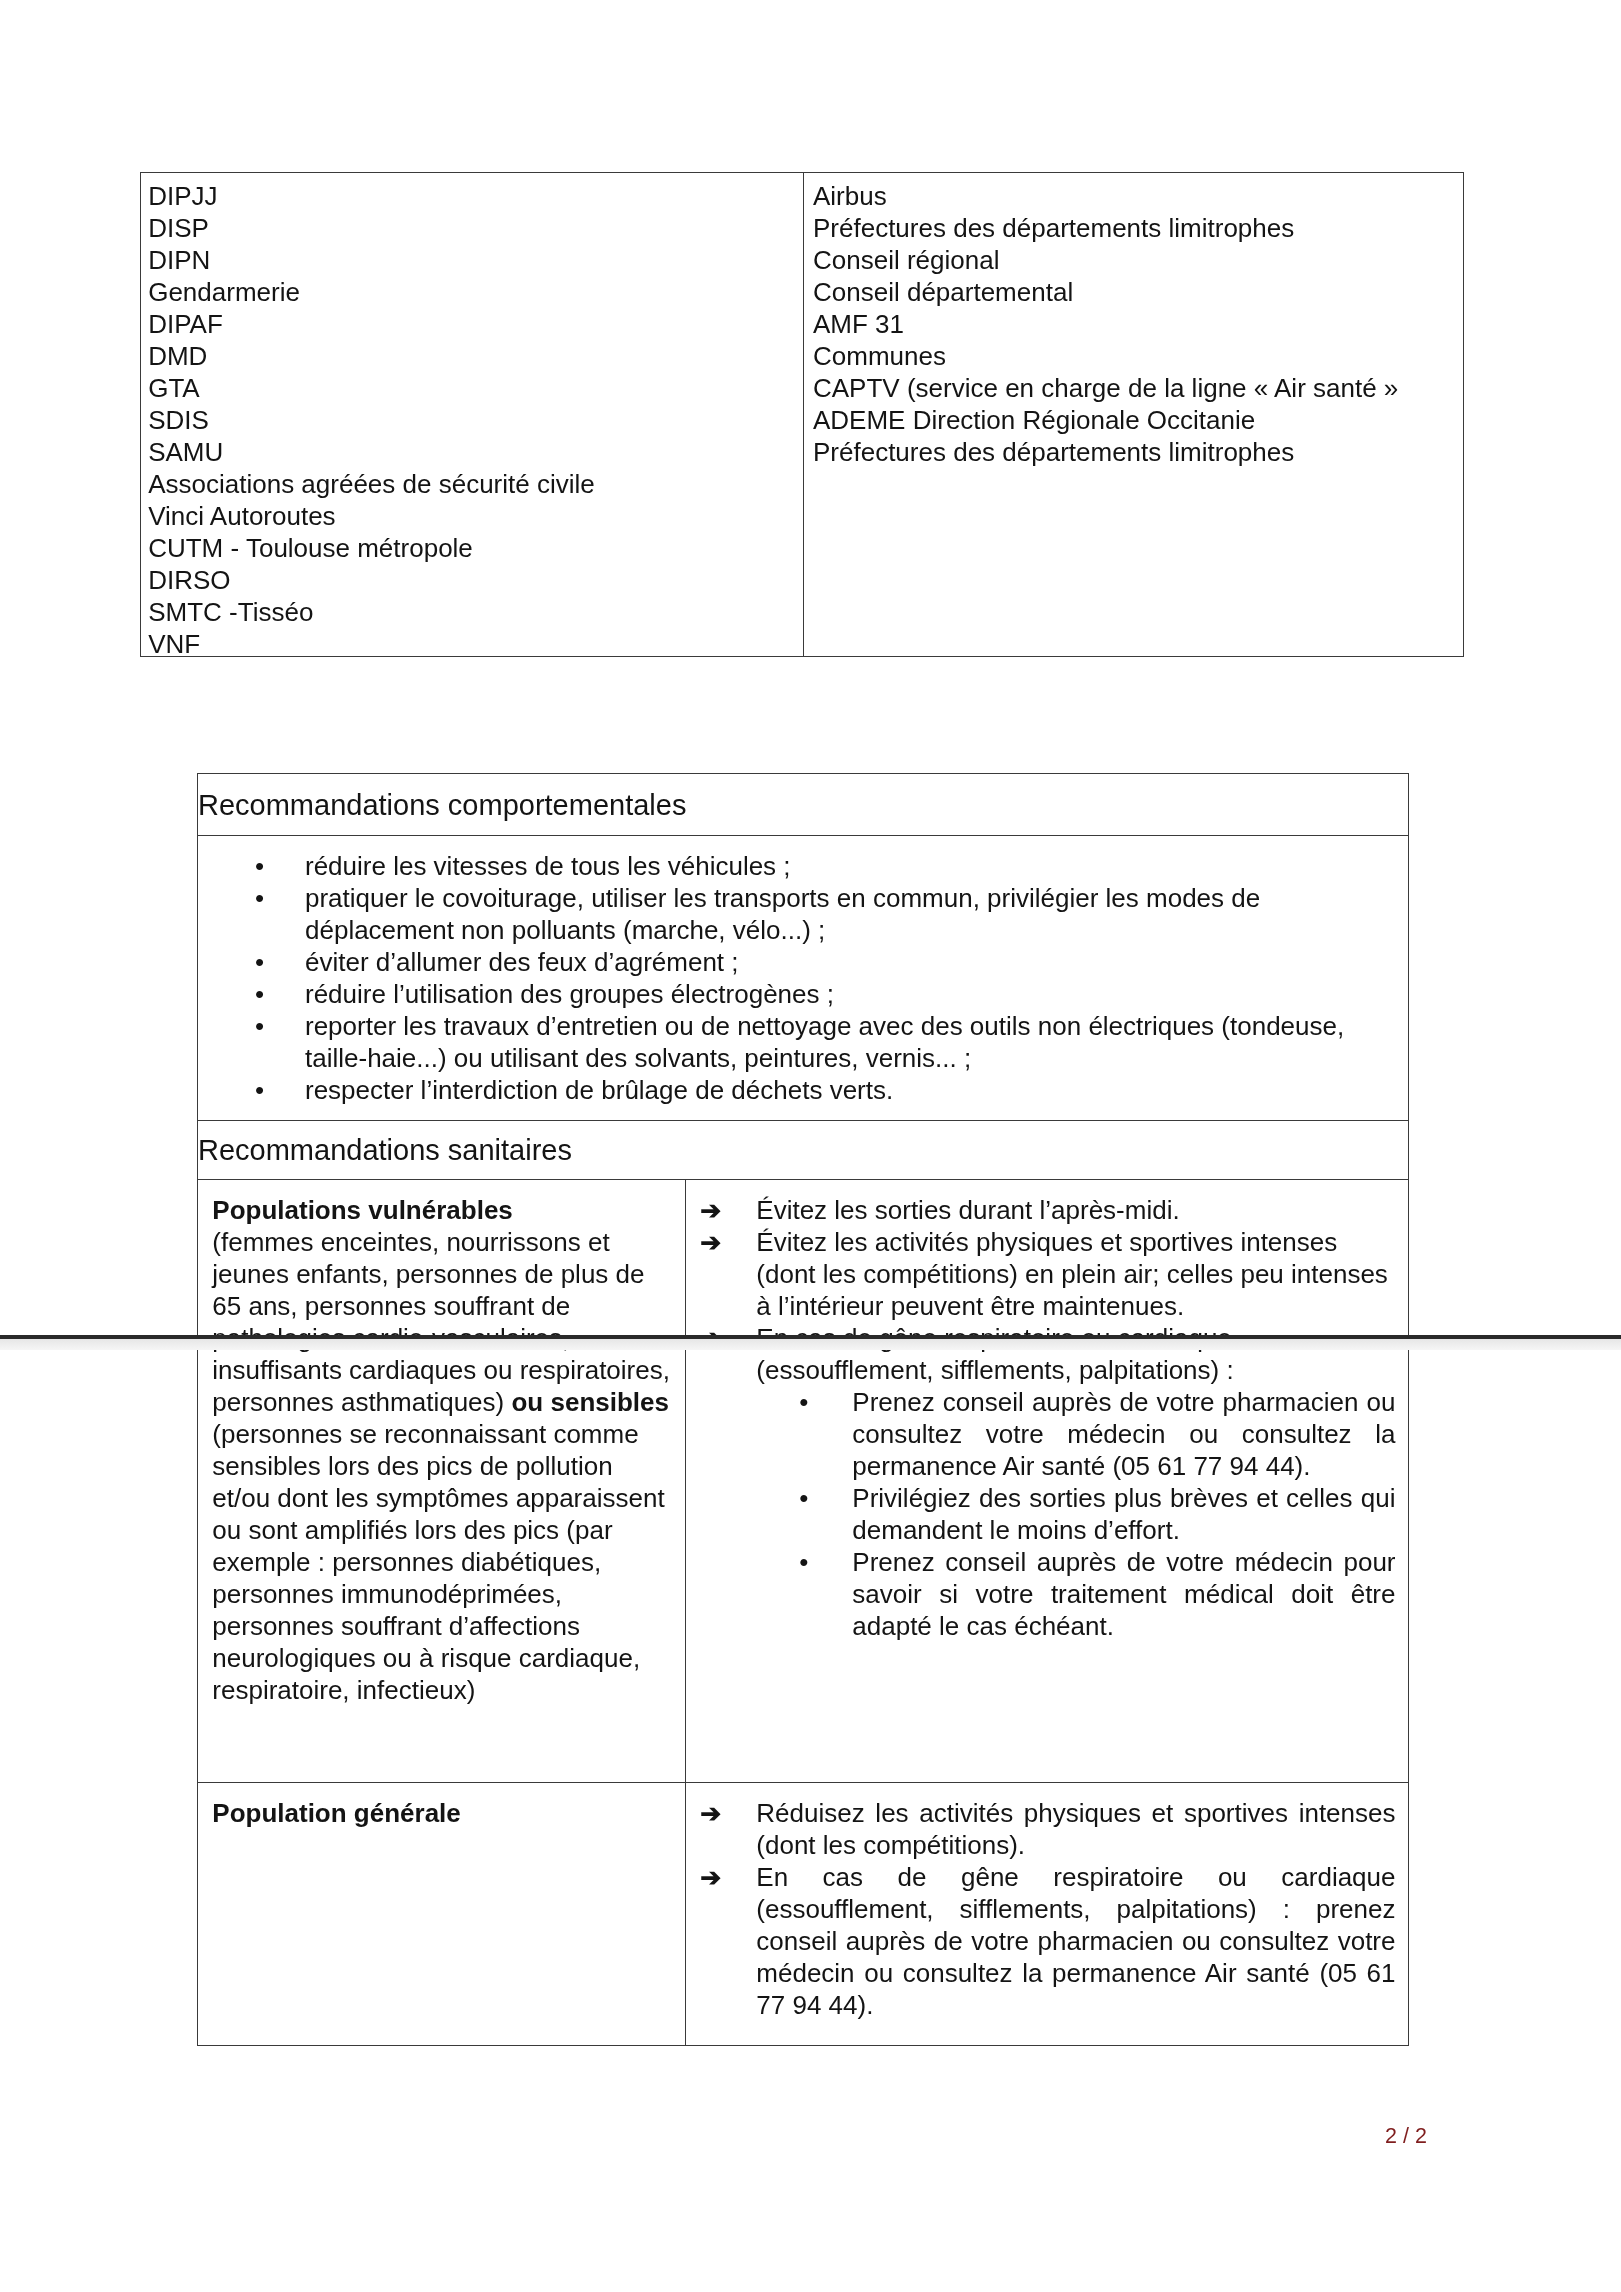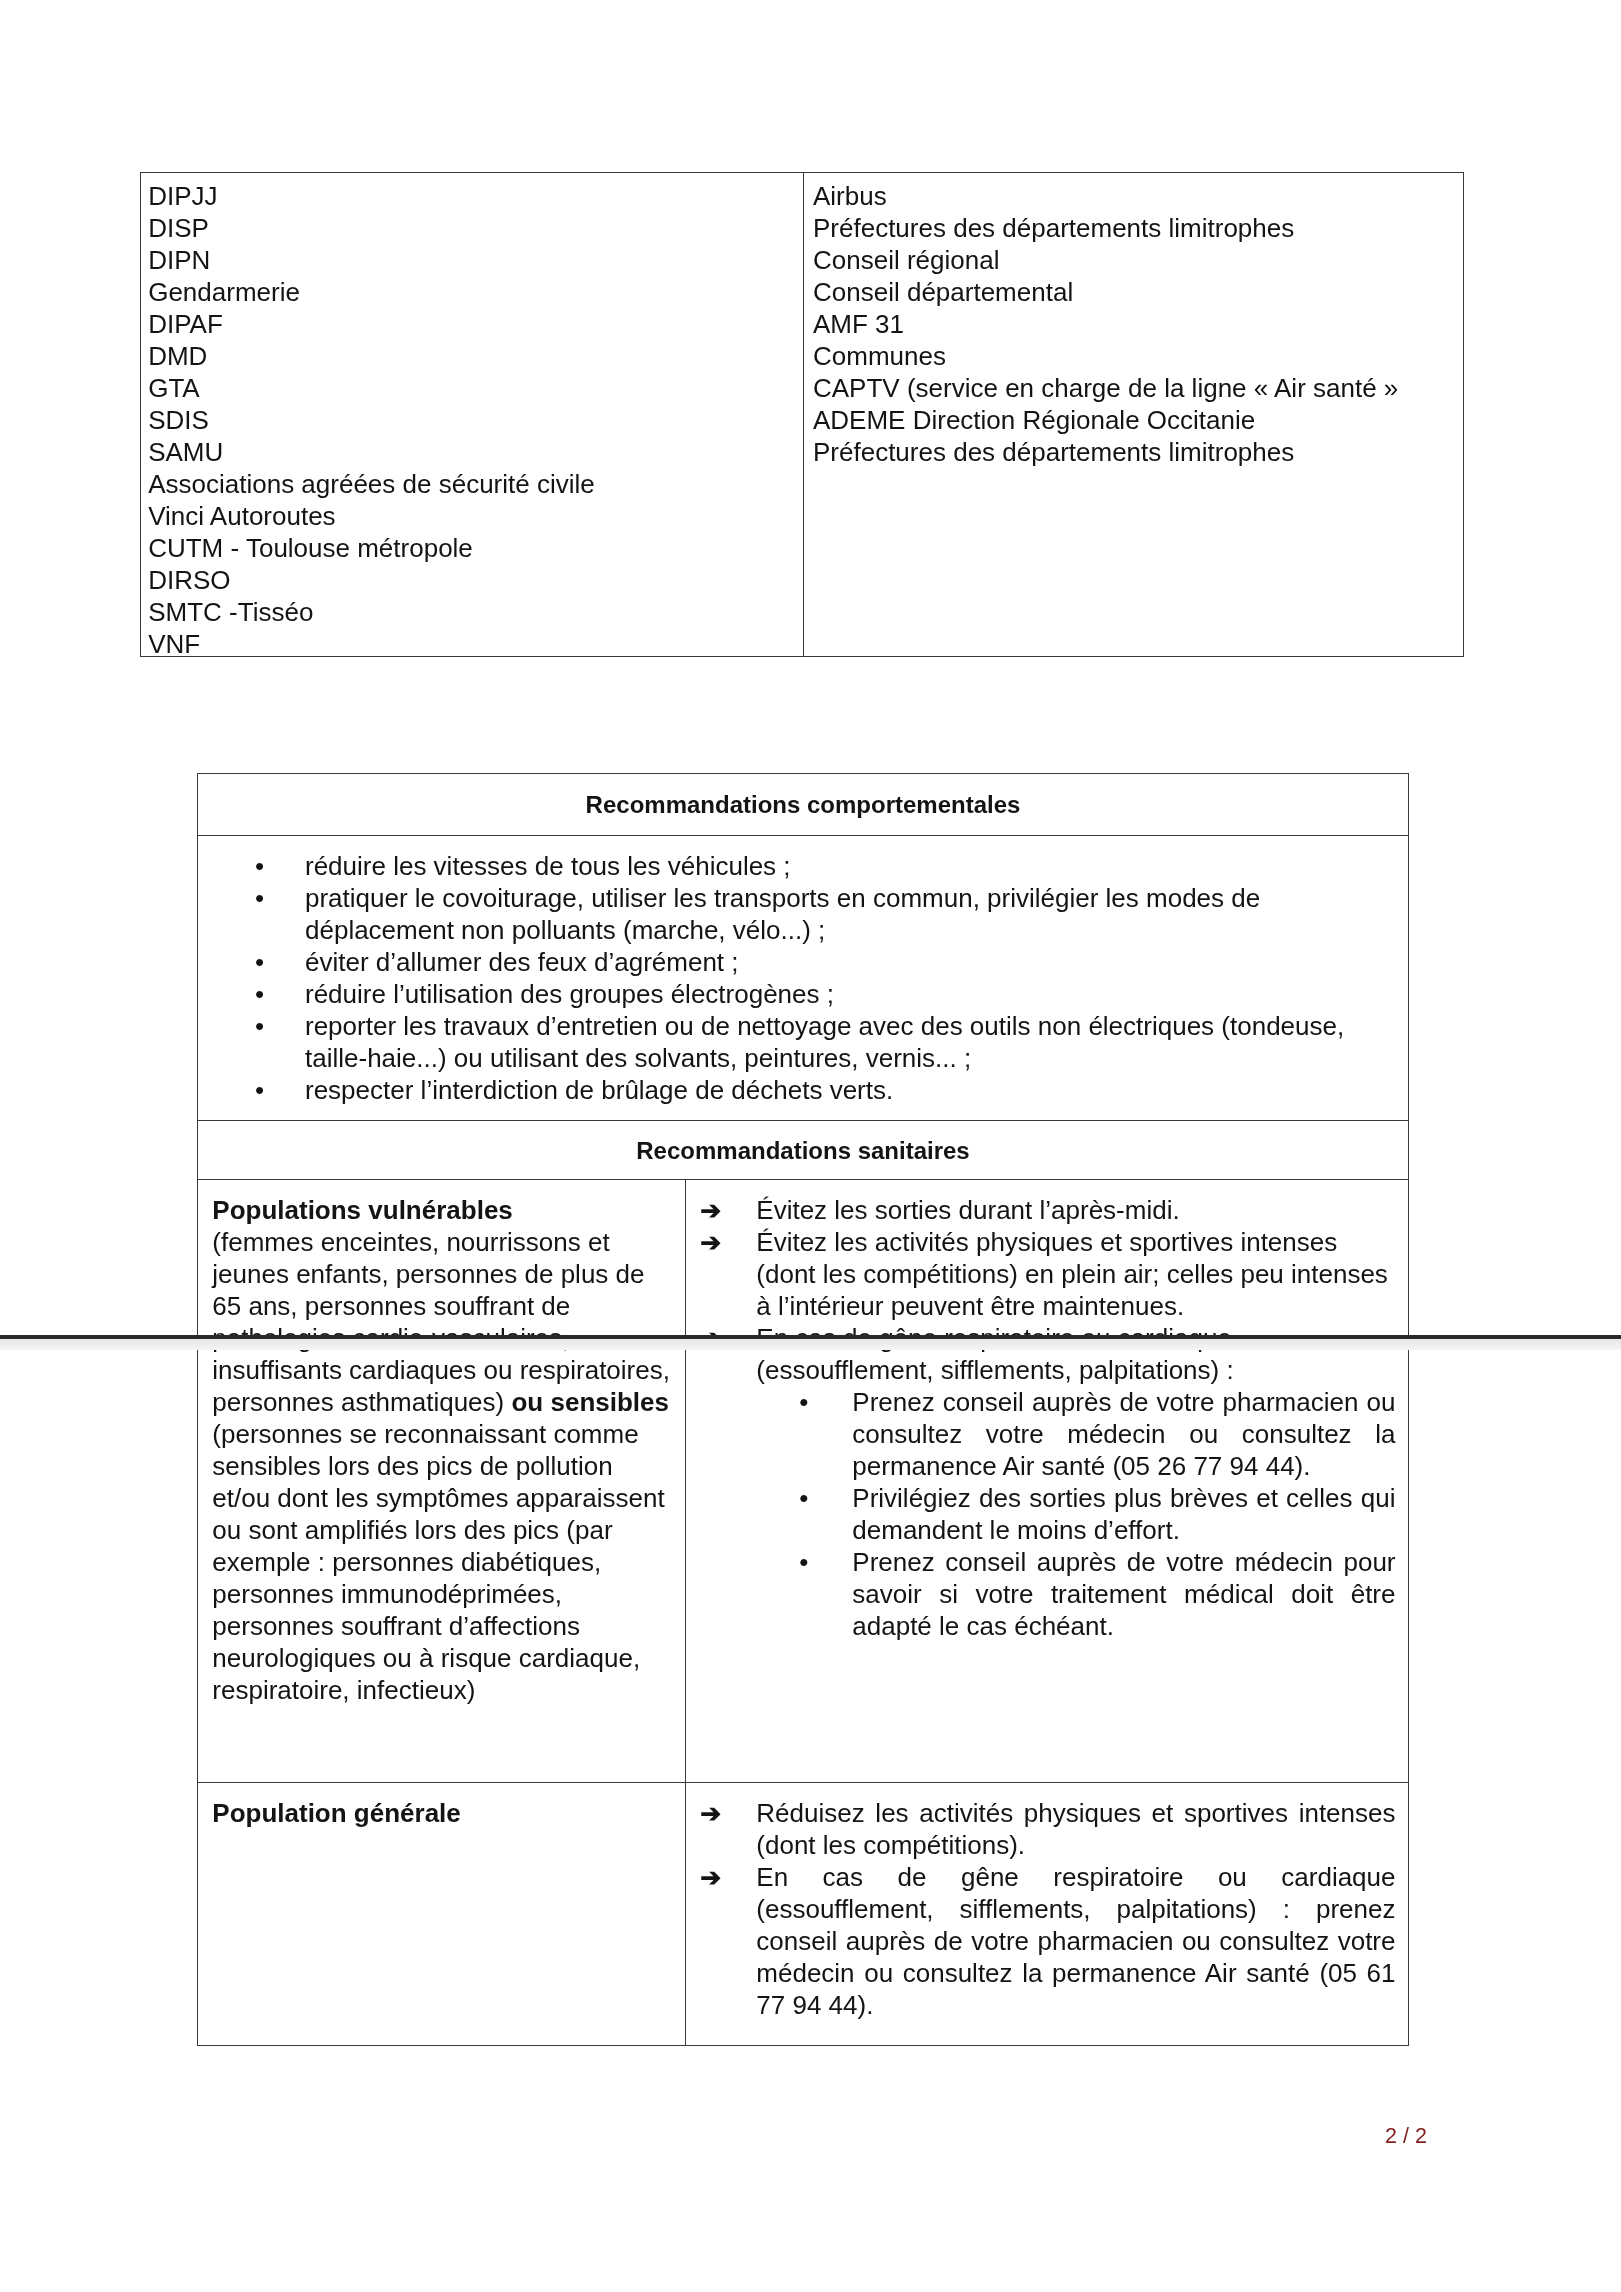--- a/index.html
+++ b/index.html
@@ -14,21 +14,21 @@
   .t1 .col { box-sizing: border-box; padding: 7.2px 0 0 7.2px; }
   .t1 .col.left { width: 663px; border-right: 1.8px solid #3a3a3a; }
   .t1 .col.right { flex: 1; padding-left: 9px; }
   .t1 .line { font-size: 26px; line-height: 32px; white-space: nowrap; }
 
   .t2 {
     position: absolute; left: 197px; top: 773px; width: 1212px;
     border: 1.8px solid #3a3a3a; box-sizing: border-box;
   }
   .hdr {
-    text-align: center; font-weight: bold; font-size: 24px;
+    text-align: left; font-weight: normal; font-size: 29px;
     border-bottom: 1.8px solid #3a3a3a; box-sizing: border-box;
   }
   .hdr.h1 { height: 62px; line-height: 62px; }
   .hdr.h2 { height: 59px; line-height: 59px; }
   .beh { border-bottom: 1.8px solid #3a3a3a; padding: 14.3px 18px 14.3px 0; box-sizing: border-box; height: 285px; }
   .beh ul { list-style: none; margin: 0; padding: 0; }
   .beh li { position: relative; padding-left: 107px; font-size: 26px; line-height: 32px; }
   .beh li .bullet { position: absolute; left: 57px; top: 0; }
 
   .row { display: flex; border-bottom: 1.8px solid #3a3a3a; box-sizing: border-box; }
@@ -110,21 +110,21 @@
       <div class="b">Populations vulnérables</div>
       <span>(femmes enceintes, nourrissons et jeunes enfants, personnes de plus de 65 ans, personnes souffrant de pathologies cardio-vasculaires, insuffisants cardiaques ou respiratoires, personnes asthmatiques)</span>
       <span class="b">ou sensibles</span>
       <span>(personnes se reconnaissant comme sensibles lors des pics de pollution et/ou dont les symptômes apparaissent ou sont amplifiés lors des pics (par exemple : personnes diabétiques, personnes immunodéprimées, personnes souffrant d’affections neurologiques ou à risque cardiaque, respiratoire, infectieux)</span>
     </div>
     <div class="rc">
       <div class="arrow-item"><span class="arr">➔</span><span>Évitez les sorties durant l’après-midi.</span></div>
       <div class="arrow-item"><span class="arr">➔</span><span>Évitez les activités physiques et sportives intenses (dont les compétitions) en plein air; celles peu intenses à l’intérieur peuvent être maintenues.</span></div>
       <div class="arrow-item"><span class="arr">➔</span><span>En cas de gêne respiratoire ou cardiaque (essoufflement, sifflements, palpitations) :</span></div>
       <ul class="sub-list">
-        <li><span class="bullet">•</span><span>Prenez conseil auprès de votre pharmacien ou consultez votre médecin ou consultez la permanence Air santé (05 26 77 94 44).</span></li>
+        <li><span class="bullet">•</span><span>Prenez conseil auprès de votre pharmacien ou consultez votre médecin ou consultez la permanence Air santé (05 61 77 94 44).</span></li>
         <li><span class="bullet">•</span><span>Privilégiez des sorties plus brèves et celles qui demandent le moins d’effort.</span></li>
         <li><span class="bullet">•</span><span>Prenez conseil auprès de votre médecin pour savoir si votre traitement médical doit être adapté le cas échéant.</span></li>
       </ul>
     </div>
   </div>
 
   <div class="row gen last">
     <div class="lc">
       <div class="b">Population générale</div>
     </div>

